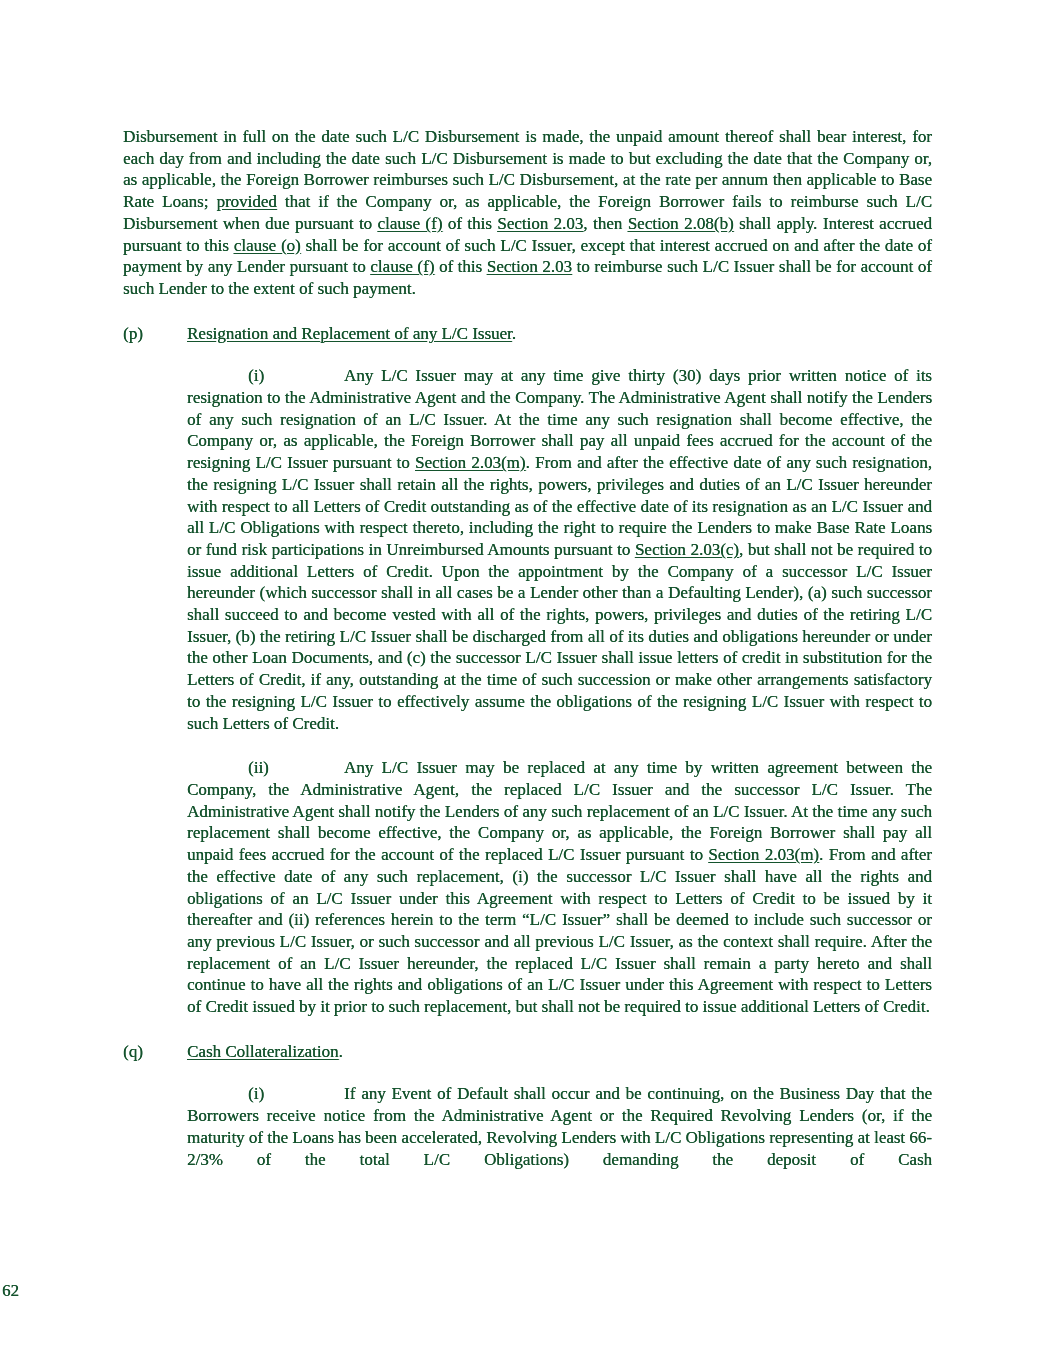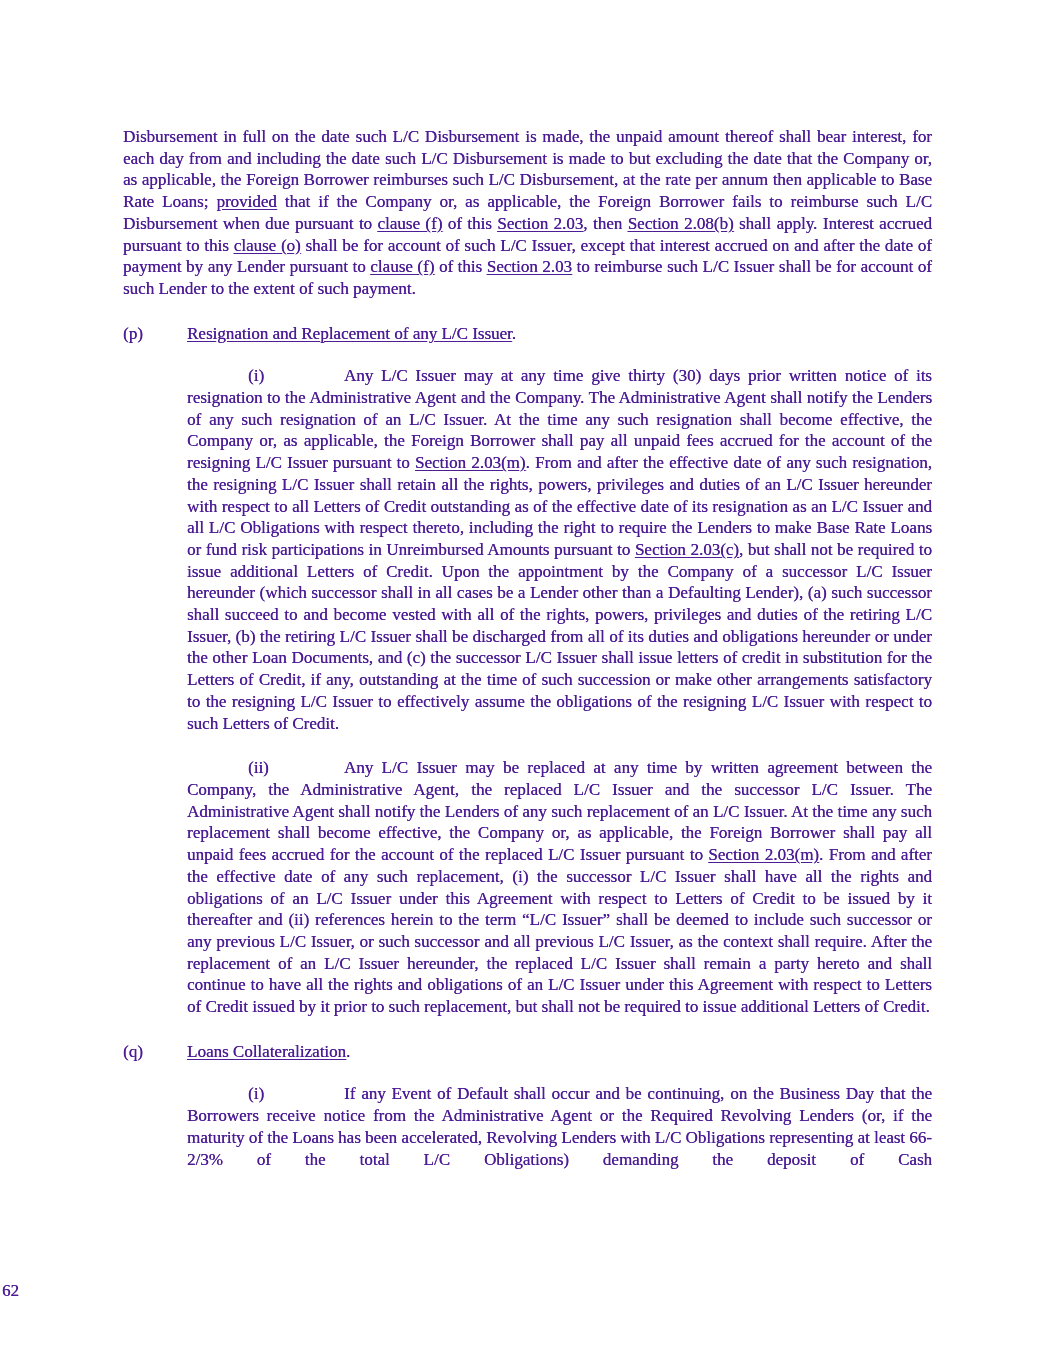--- a/index.html
+++ b/index.html
@@ -5,21 +5,21 @@
   html, body {
     margin: 0;
     padding: 0;
     background: #ffffff;
   }
   .page {
     position: relative;
     width: 1055px;
     height: 1365px;
     background: #ffffff;
-    color: #4c1d95;
+    color: #14532d;
     font-family: "Liberation Serif", "DejaVu Serif", serif;
     overflow: hidden;
   }
   .content {
     position: absolute;
     left: 123px;
     top: 126px;
     width: 809px;
   }
   p.para {
@@ -61,17 +61,17 @@
 </style>
 </head>
 <body>
 
 <div class="page">
   <div class="content">
       <p class="para body"><span>Disbursement in full on the date such L/C Disbursement is made, the unpaid amount thereof shall bear interest, for each day from and including the date such L/C Disbursement is made to but excluding the date that the Company or, as applicable, the Foreign Borrower reimburses such L/C Disbursement, at the rate per annum then applicable to Base Rate Loans; </span><span class="u">provided</span><span> that if the Company or, as applicable, the Foreign Borrower fails to reimburse such L/C Disbursement when due pursuant to </span><span class="u">clause (f)</span><span> of this </span><span class="u">Section 2.03</span><span>, then </span><span class="u">Section 2.08(b)</span><span> shall apply. Interest accrued pursuant to this </span><span class="u">clause (o)</span><span> shall be for account of such L/C Issuer, except that interest accrued on and after the date of payment by any Lender pursuant to </span><span class="u">clause (f)</span><span> of this </span><span class="u">Section 2.03</span><span> to reimburse such L/C Issuer shall be for account of such Lender to the extent of such payment.</span></p>
       <p class="para heading"><span class="label-heading">(p)</span><span class="u">Resignation and Replacement of any L/C Issuer</span><span>.</span></p>
       <p class="para sub"><span class="label-sub">(i)</span><span>Any L/C Issuer may at any time give thirty (30) days prior written notice of its resignation to the Administrative Agent and the Company. The Administrative Agent shall notify the Lenders of any such resignation of an L/C Issuer.  At the time any such resignation shall become effective, the Company or, as applicable, the Foreign Borrower shall pay all unpaid fees accrued for the account of the resigning L/C Issuer pursuant to </span><span class="u">Section 2.03(m)</span><span>.  From and after the effective date of any such resignation, the resigning L/C Issuer shall retain all the rights, powers, privileges and duties of an L/C Issuer hereunder with respect to all Letters of Credit outstanding as of the effective date of its resignation as an L/C Issuer and all L/C Obligations with respect thereto, including the right to require the Lenders to make Base Rate Loans or fund risk participations in Unreimbursed Amounts pursuant to </span><span class="u">Section 2.03(c)</span><span>, but shall not be required to issue additional Letters of Credit.  Upon the appointment by the Company of a successor L/C Issuer hereunder (which successor shall in all cases be a Lender other than a Defaulting Lender), (a) such successor shall succeed to and become vested with all of the rights, powers, privileges and duties of the retiring L/C Issuer, (b) the retiring L/C Issuer shall be discharged from all of its duties and obligations hereunder or under the other Loan Documents, and (c) the successor L/C Issuer shall issue letters of credit in substitution for the Letters of Credit, if any, outstanding at the time of such succession or make other arrangements satisfactory to the resigning L/C Issuer to effectively assume the obligations of the resigning L/C Issuer with respect to such Letters of Credit.</span></p>
       <p class="para sub"><span class="label-sub">(ii)</span><span>Any L/C Issuer may be replaced at any time by written agreement between the Company, the Administrative Agent, the replaced L/C Issuer and the successor L/C Issuer. The Administrative Agent shall notify the Lenders of any such replacement of an L/C Issuer. At the time any such replacement shall become effective, the Company or, as applicable, the Foreign Borrower shall pay all unpaid fees accrued for the account of the replaced L/C Issuer pursuant to </span><span class="u">Section 2.03(m)</span><span>. From and after the effective date of any such replacement, (i) the successor L/C Issuer shall have all the rights and obligations of an L/C Issuer under this Agreement with respect to Letters of Credit to be issued by it thereafter and (ii) references herein to the term “L/C Issuer” shall be deemed to include such successor or any previous L/C Issuer, or such successor and all previous L/C Issuer, as the context shall require. After the replacement of an L/C Issuer hereunder, the replaced L/C Issuer shall remain a party hereto and shall continue to have all the rights and obligations of an L/C Issuer under this Agreement with respect to Letters of Credit issued by it prior to such replacement, but shall not be required to issue additional Letters of Credit.</span></p>
-      <p class="para heading"><span class="label-heading">(q)</span><span class="u">Loans Collateralization</span><span>.</span></p>
+      <p class="para heading"><span class="label-heading">(q)</span><span class="u">Cash Collateralization</span><span>.</span></p>
       <p class="para sub continued"><span class="label-sub">(i)</span><span>If any Event of Default shall occur and be continuing, on the Business Day that the Borrowers receive notice from the Administrative Agent or the Required Revolving Lenders (or, if the maturity of the Loans has been accelerated, Revolving Lenders with L/C Obligations representing at least 66-2/3% of the total L/C Obligations) demanding the deposit of Cash</span></p>
     </div>
   <div class="page-number">62</div>
 </div>
 
 </body></html>

